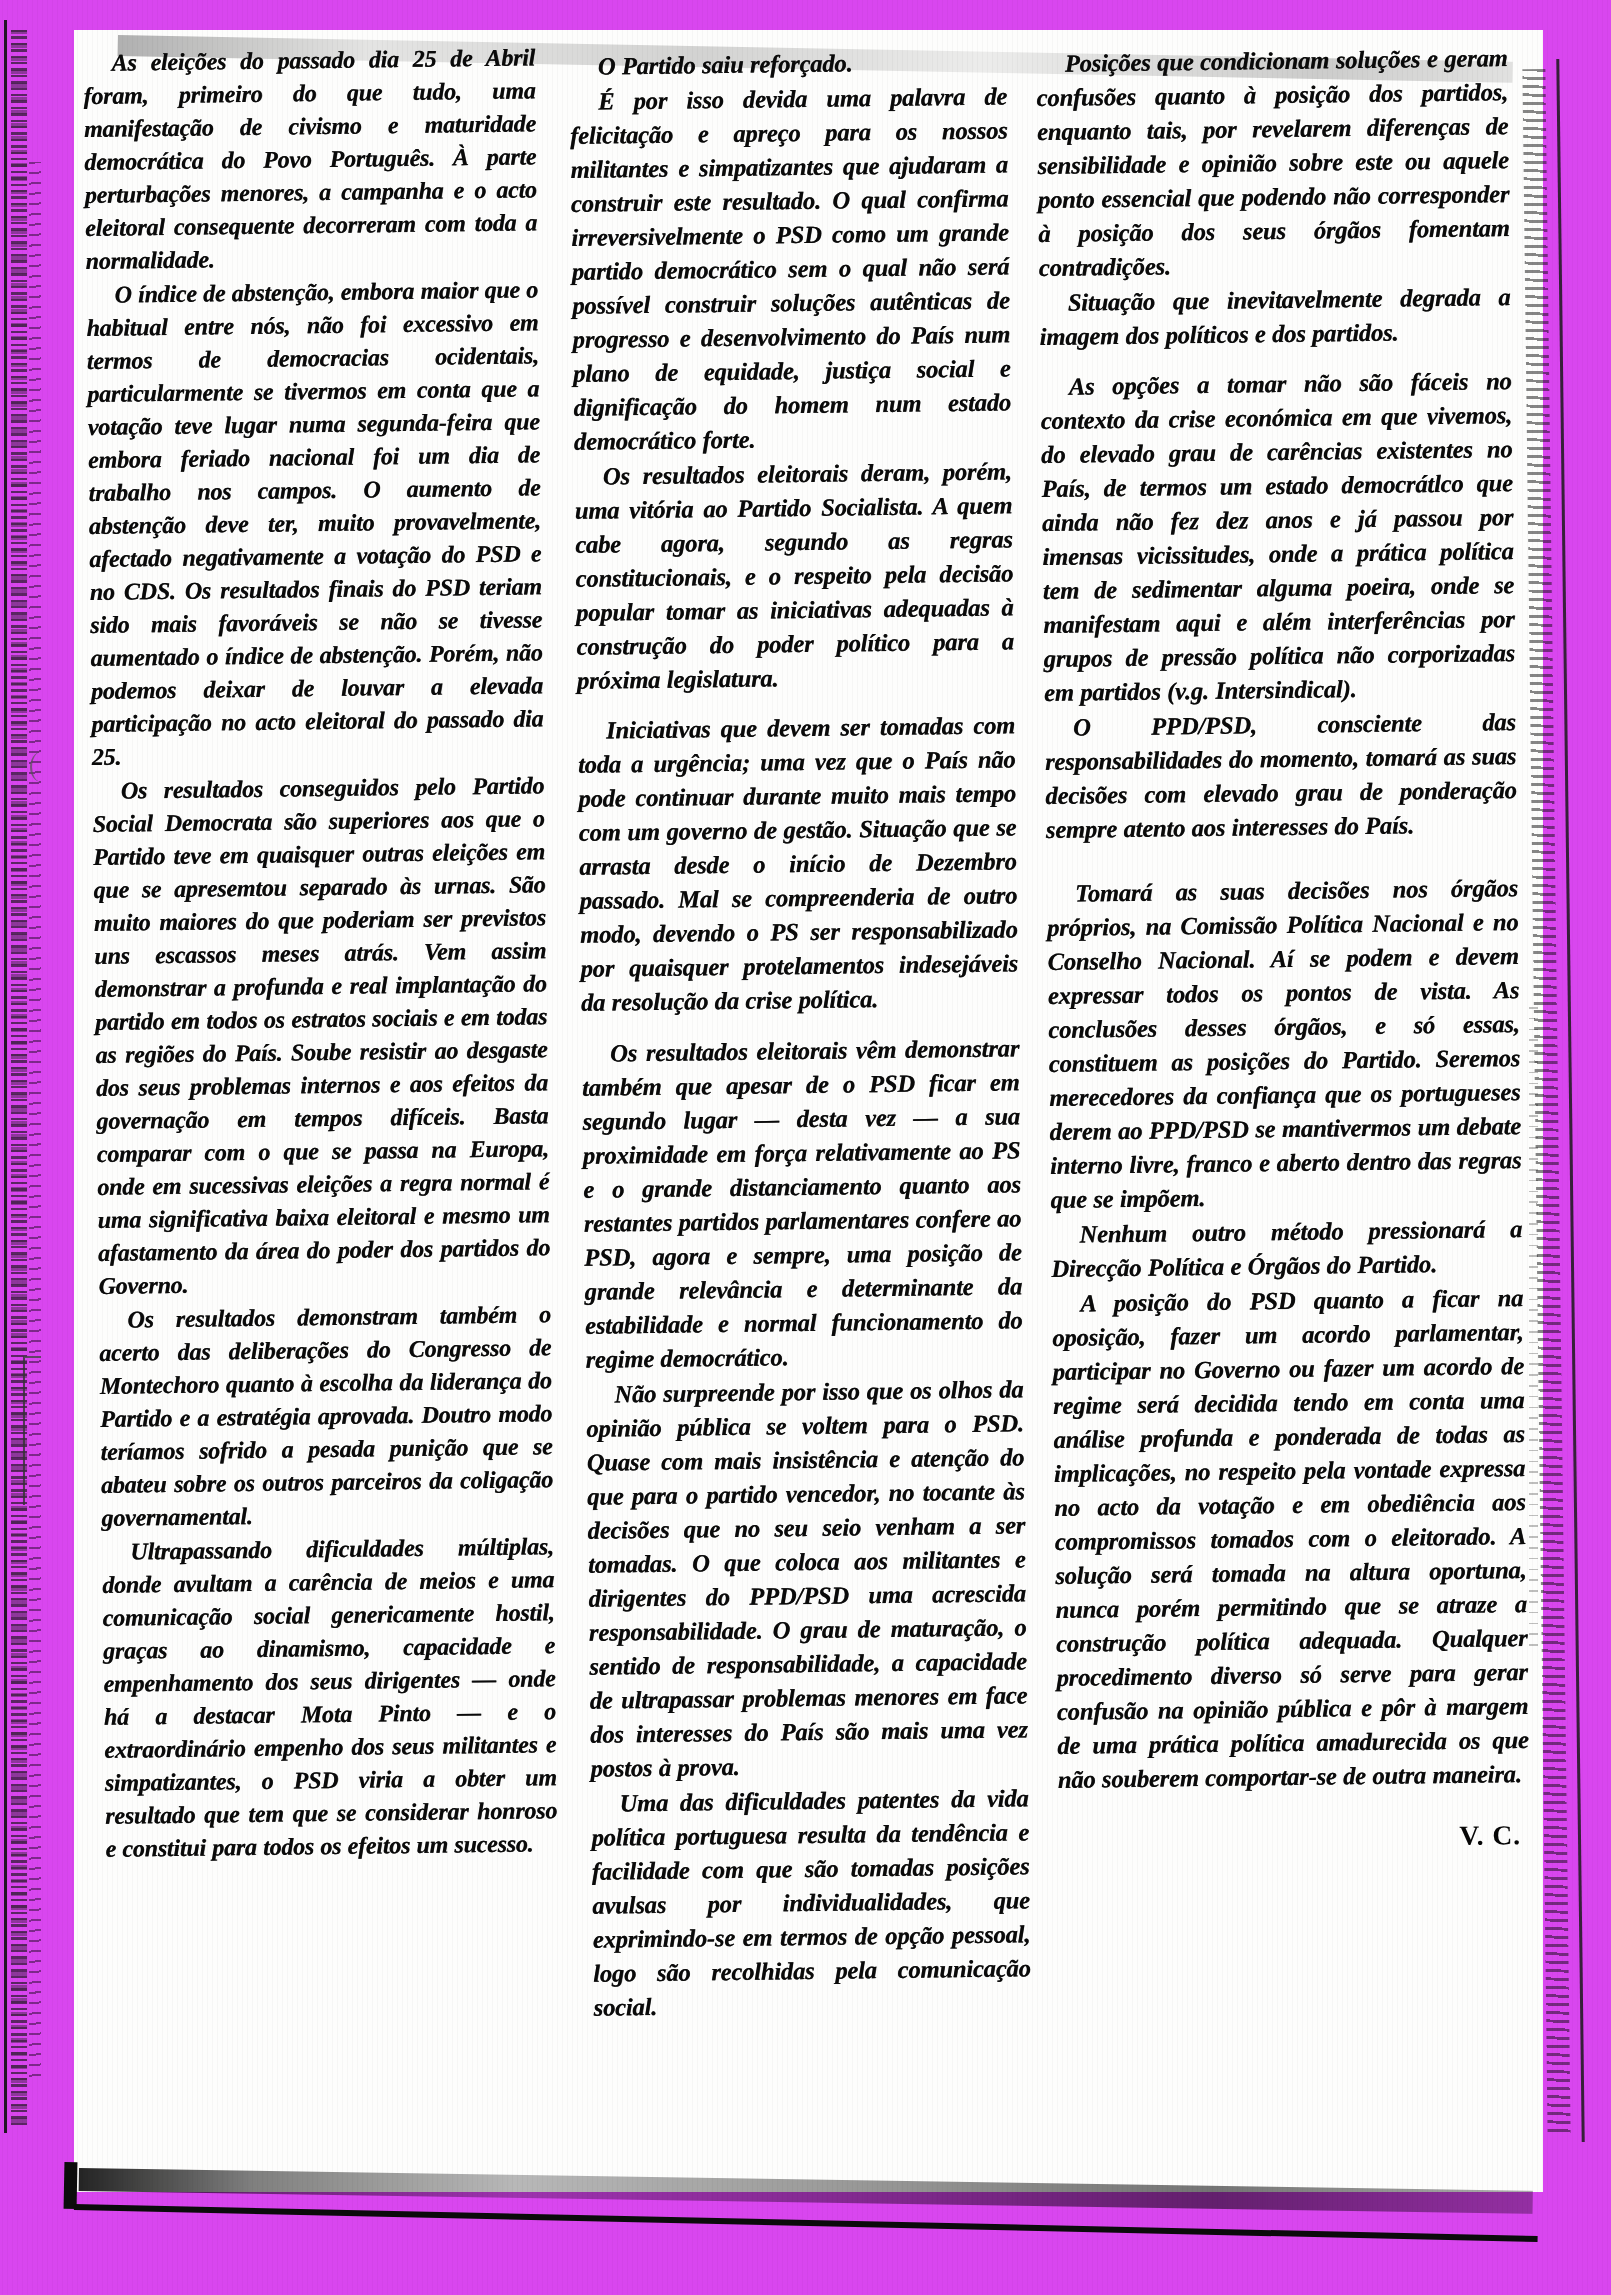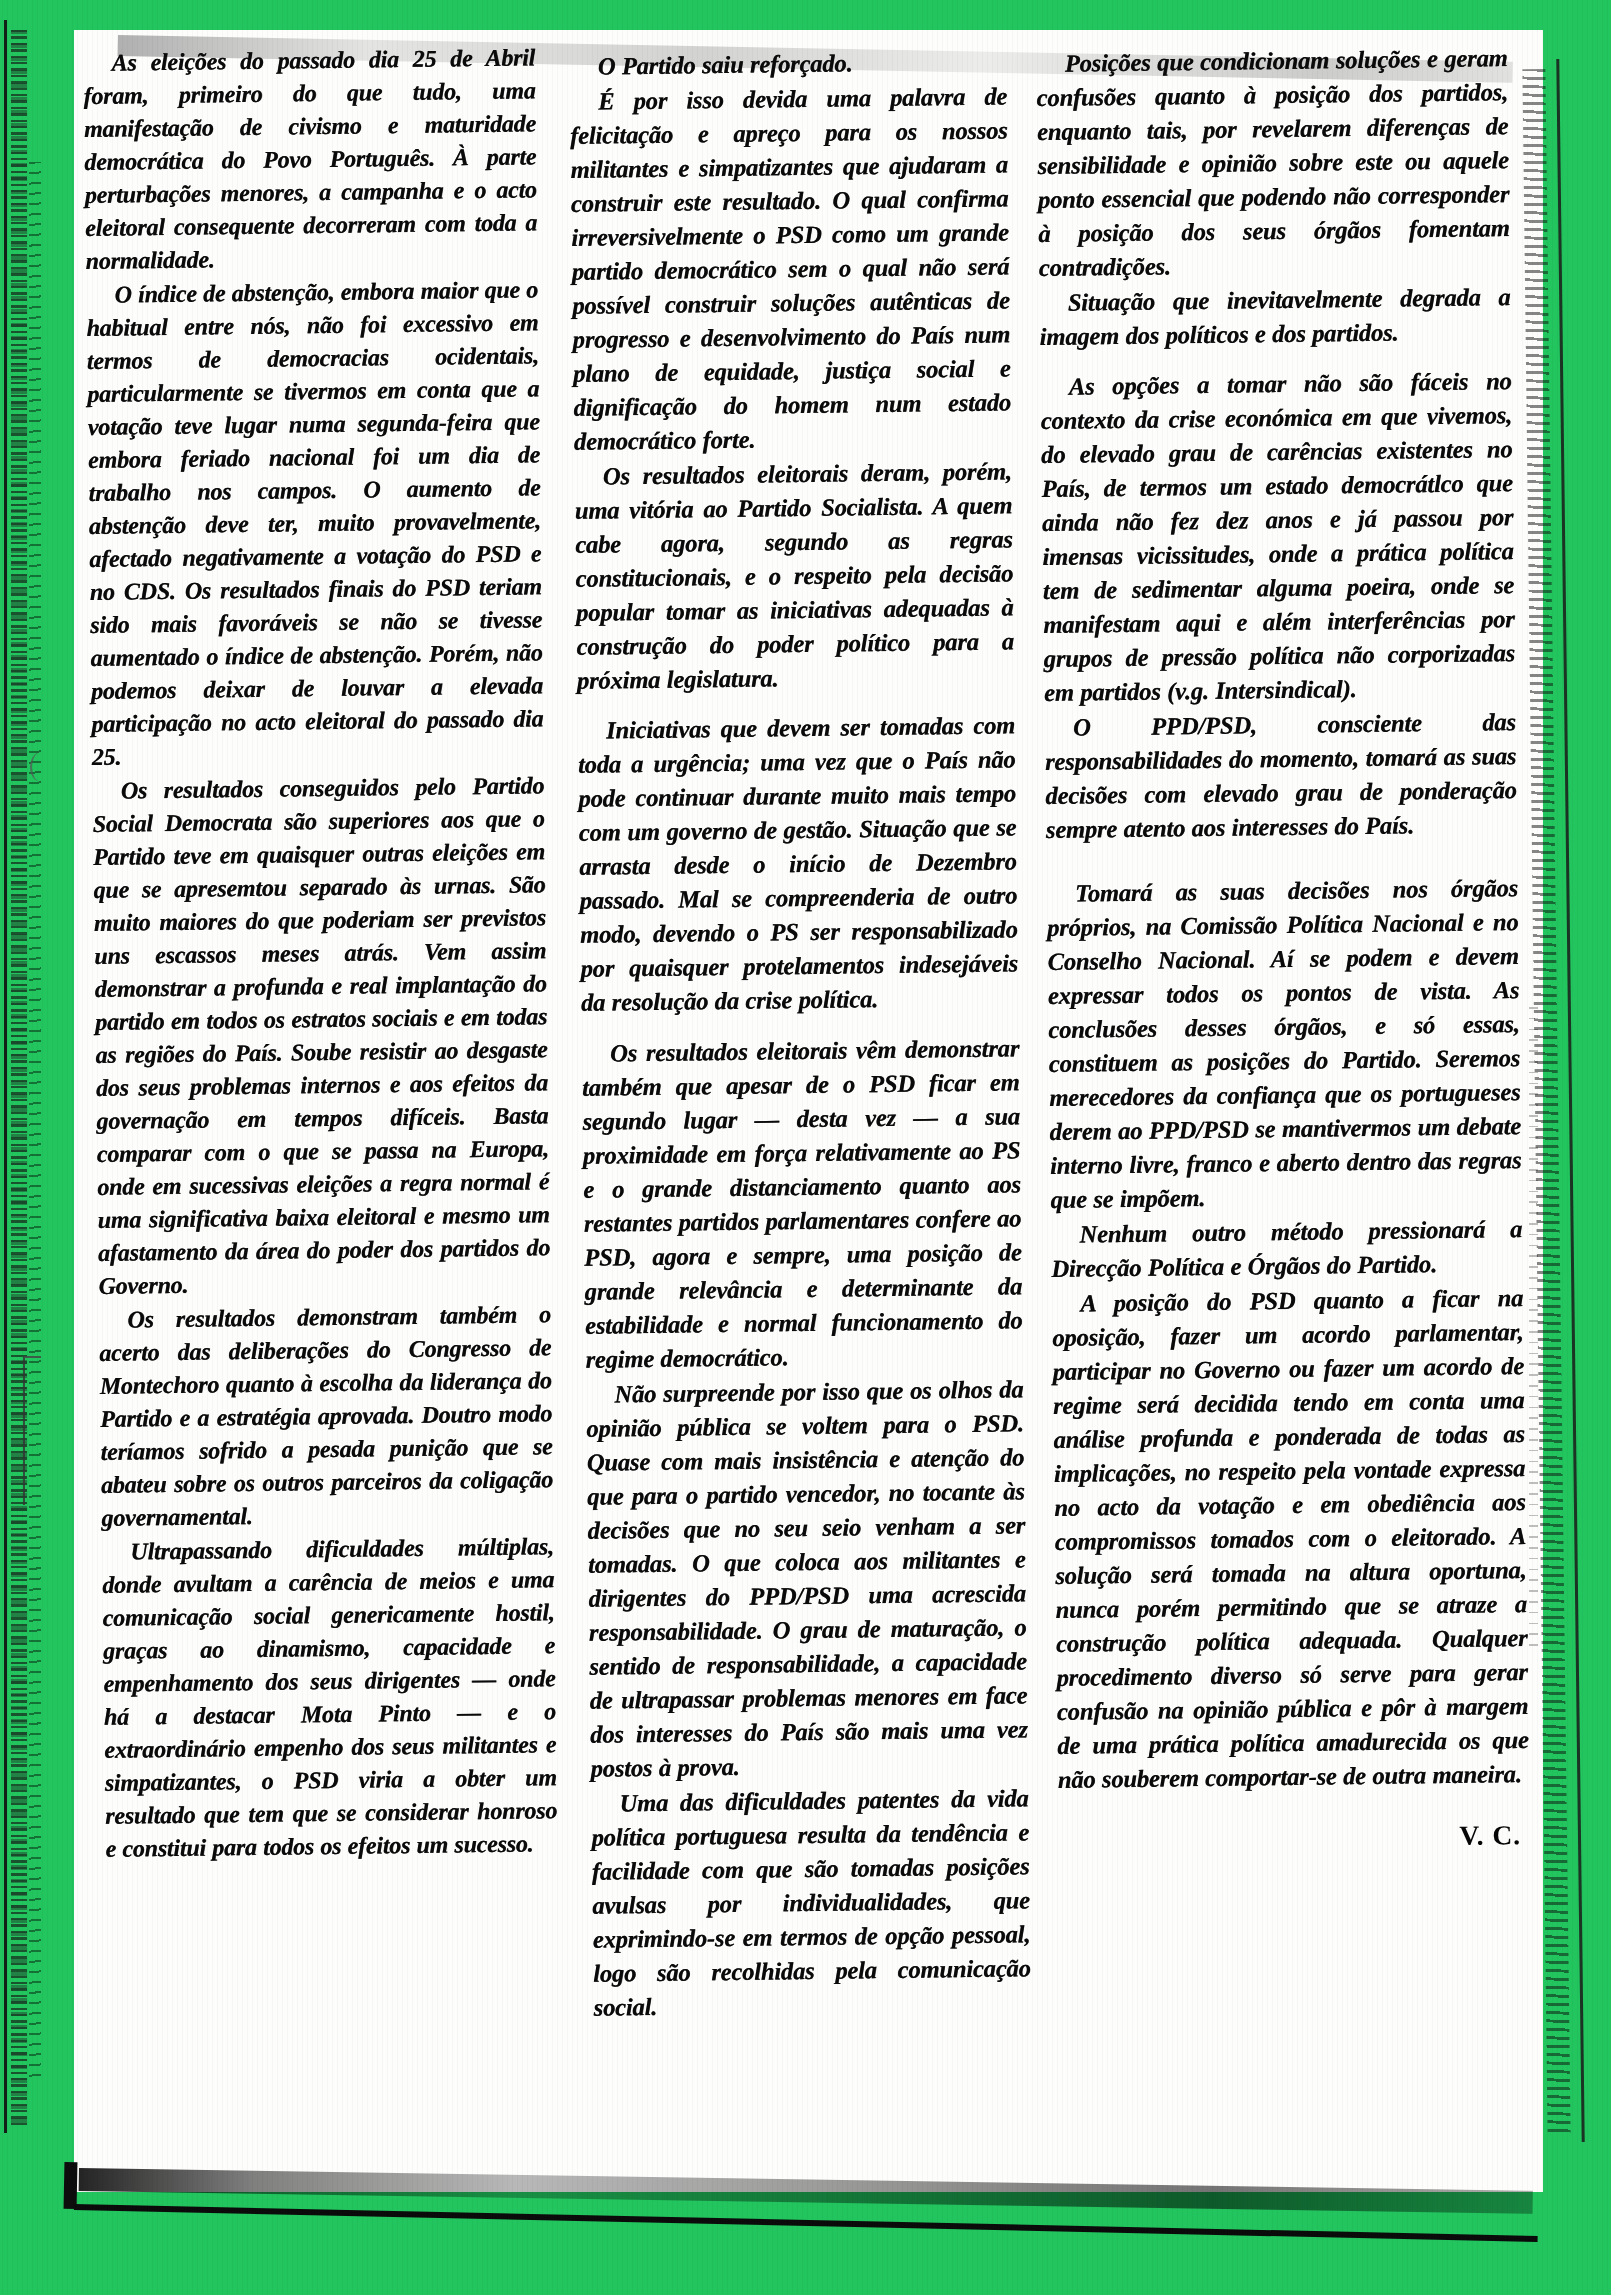--- a/index.html
+++ b/index.html
@@ -15,21 +15,21 @@
     overflow: hidden;
     position: relative;
   }
 
   
   #scan-page {
     position: absolute;
     left: 0; top: 0;
     width: 1612px;
     height: 2295px;
-    background: #22c55e;
+    background: #d946ef;
   }
 
   
   #paper-tone {
     position: absolute;
     left: 74px; top: 29.5px;
     width: 1469px; height: 2162px;
     background: #fdfdfc;
   }
 

